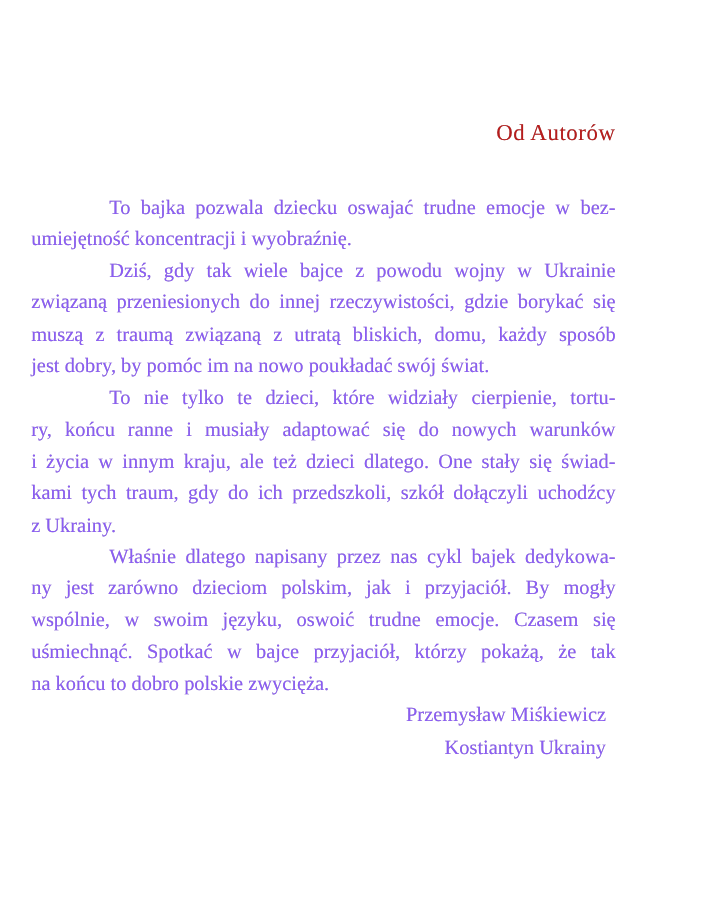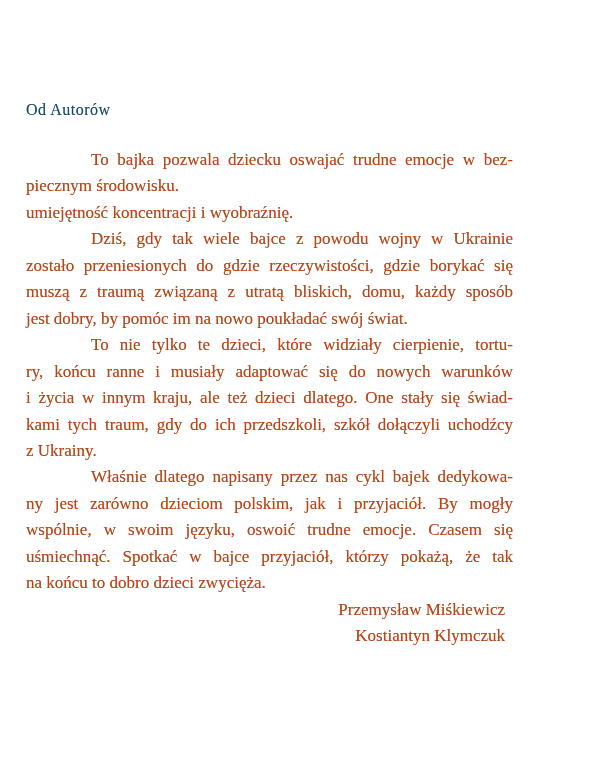--- a/index.html
+++ b/index.html
@@ -15,35 +15,35 @@
     font-family: "Liberation Serif", "DejaVu Serif", serif;
     color: #3c3c3c;
     -webkit-font-smoothing: antialiased;
   }
   .page-title {
     position: absolute;
     left: 26px;
     top: 101px;
     width: 487px;
     margin: 0;
-    text-align: left;
-    font-size: 16px;
+    text-align: right;
+    font-size: 19px;
     font-weight: normal;
     letter-spacing: 0.5px;
-    color: #0c4a6e;
+    color: #b91c1c;
     text-shadow: 0 0 0.5px rgba(60,60,60,0.45);
   }
   .body-text {
     position: absolute;
     left: 26px;
-    top: 147px;
+    top: 160px;
     width: 487px;
     font-size: 17px;
     line-height: 26.45px;
-    color: #c2410c;
+    color: #8b5cf6;
     text-shadow: 0 0 0.5px rgba(60,60,60,0.4);
   }
   .line {
     text-align: justify;
     text-align-last: justify;
     white-space: normal;
   }
   .line.last {
     text-align-last: left;
   }
@@ -58,33 +58,32 @@
   }
 </style>
 </head>
 <body>
 
 <h1 class="page-title">Od Autorów</h1>
 
 <div class="body-text" id="body-text">
 
   <div class="line indent">To bajka pozwala dziecku oswajać trudne emocje w bez-</div>
-    <div class="line last">piecznym środowisku.</div>
     <div class="line last">umiejętność koncentracji i wyobraźnię.</div>
     <div class="line indent">Dziś, gdy tak wiele bajce z powodu wojny w Ukrainie</div>
-    <div class="line">zostało przeniesionych do gdzie rzeczywistości, gdzie borykać się</div>
+    <div class="line">związaną przeniesionych do innej rzeczywistości, gdzie borykać się</div>
     <div class="line">muszą z traumą związaną z utratą bliskich, domu, każdy sposób</div>
     <div class="line last">jest dobry, by pomóc im na nowo poukładać swój świat.</div>
     <div class="line indent">To nie tylko te dzieci, które widziały cierpienie, tortu-</div>
     <div class="line">ry, końcu ranne i musiały adaptować się do nowych warunków</div>
     <div class="line">i życia w innym kraju, ale też dzieci dlatego. One stały się świad-</div>
     <div class="line">kami tych traum, gdy do ich przedszkoli, szkół dołączyli uchodźcy</div>
     <div class="line last">z Ukrainy.</div>
     <div class="line indent">Właśnie dlatego napisany przez nas cykl bajek dedykowa-</div>
     <div class="line">ny jest zarówno dzieciom polskim, jak i przyjaciół. By mogły</div>
     <div class="line">wspólnie, w swoim języku, oswoić trudne emocje. Czasem się</div>
     <div class="line">uśmiechnąć. Spotkać w bajce przyjaciół, którzy pokażą, że tak</div>
-    <div class="line last">na końcu to dobro dzieci zwycięża.</div>
+    <div class="line last">na końcu to dobro polskie zwycięża.</div>
     <div class="signatures" id="signatures">
       <div class="sig">Przemysław Miśkiewicz</div>
-      <div class="sig">Kostiantyn Klymczuk</div>
+      <div class="sig">Kostiantyn Ukrainy</div>
     </div>
 </div>
 
 </body></html>

